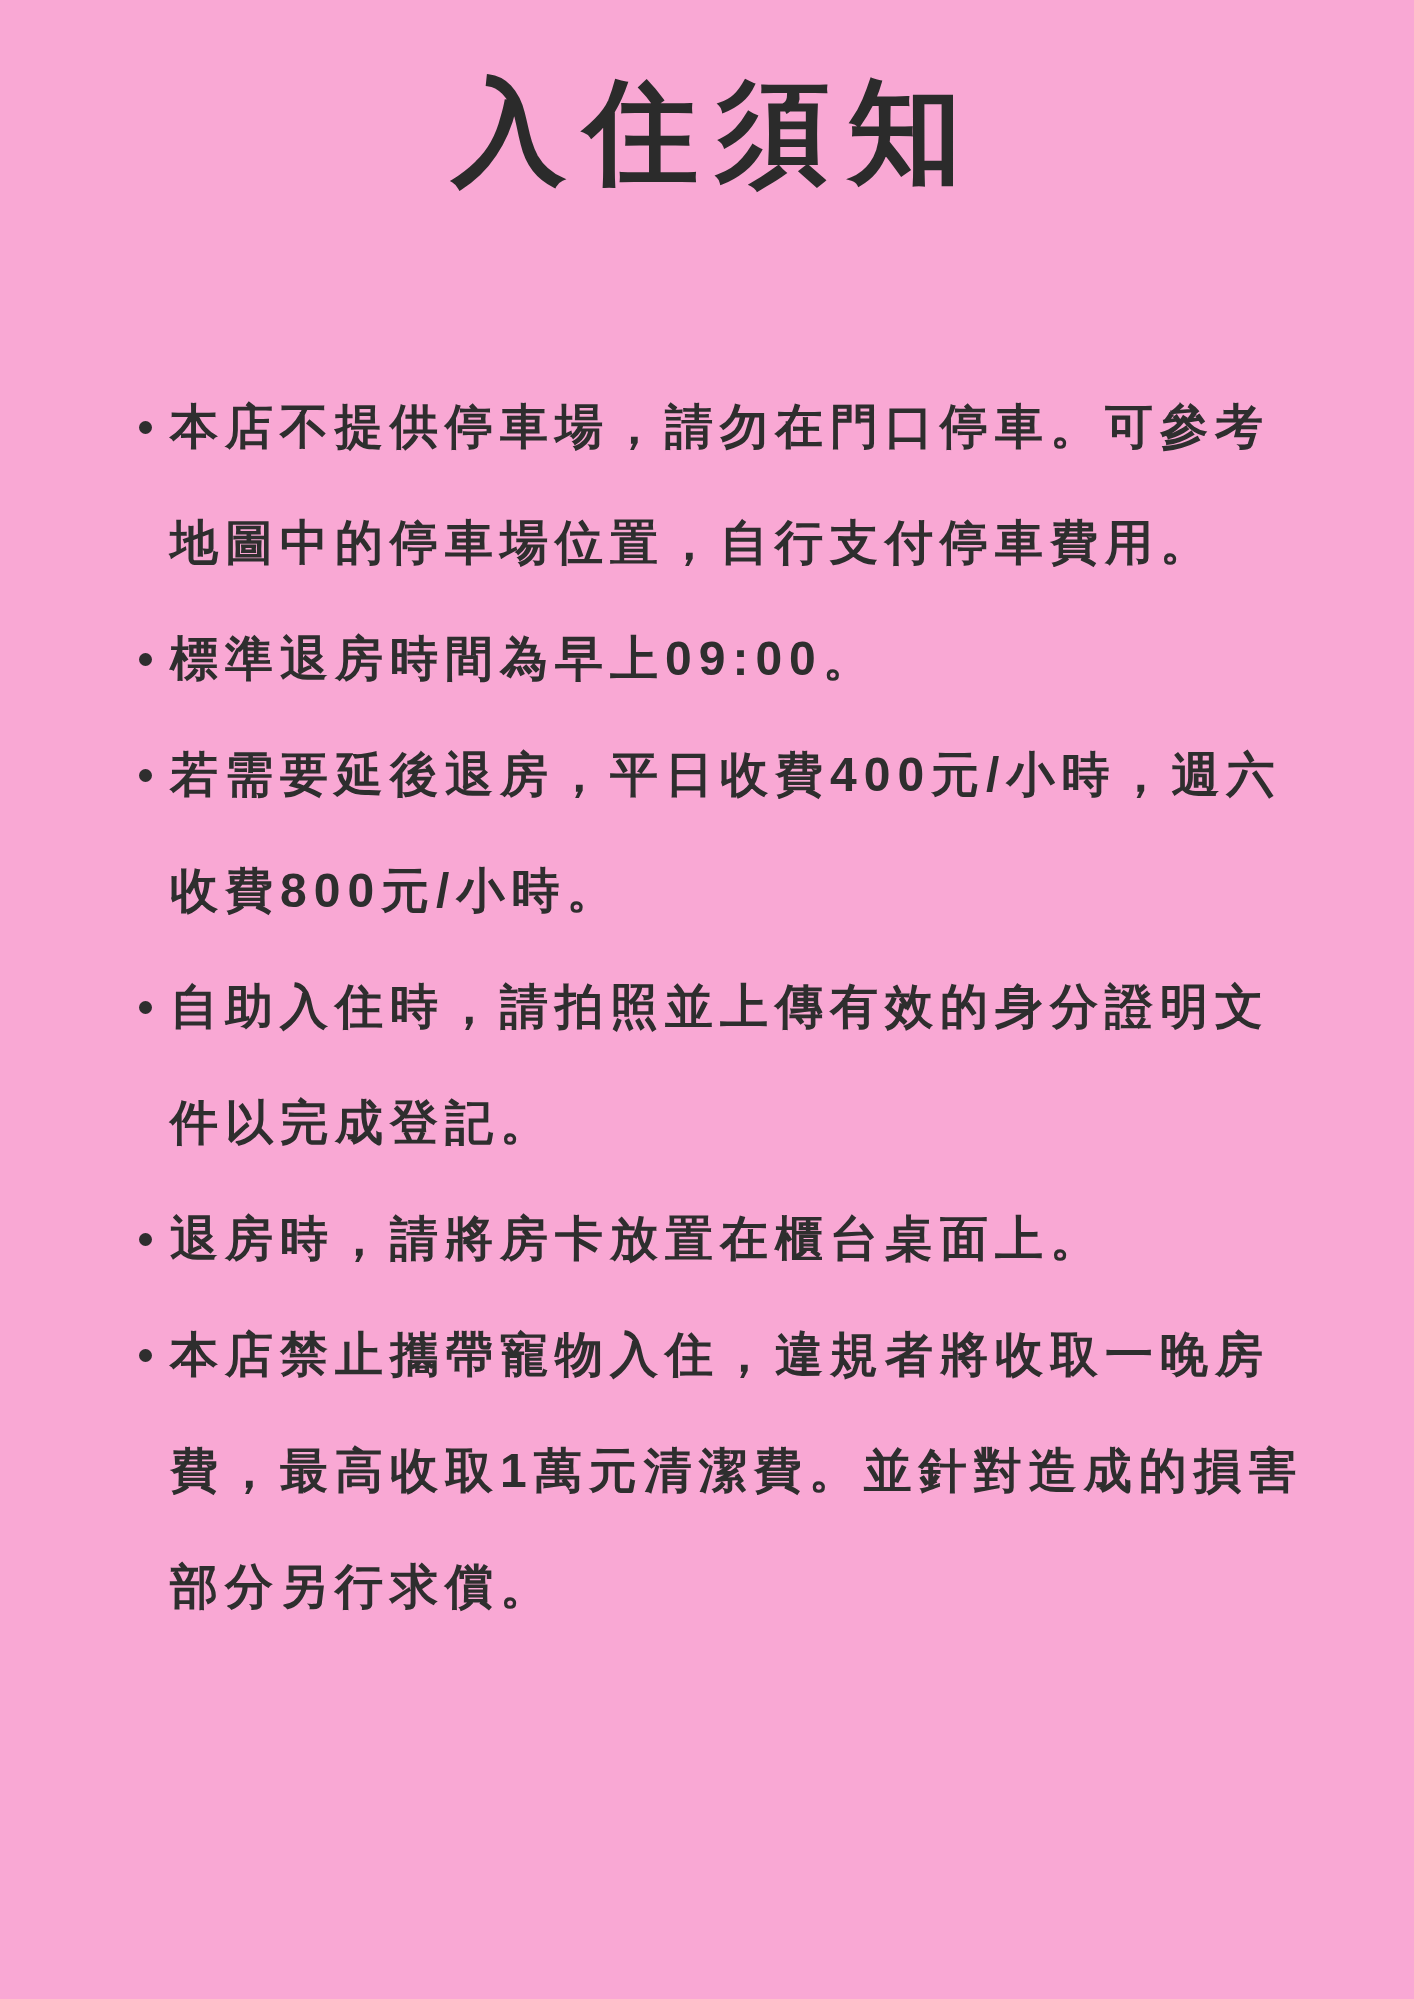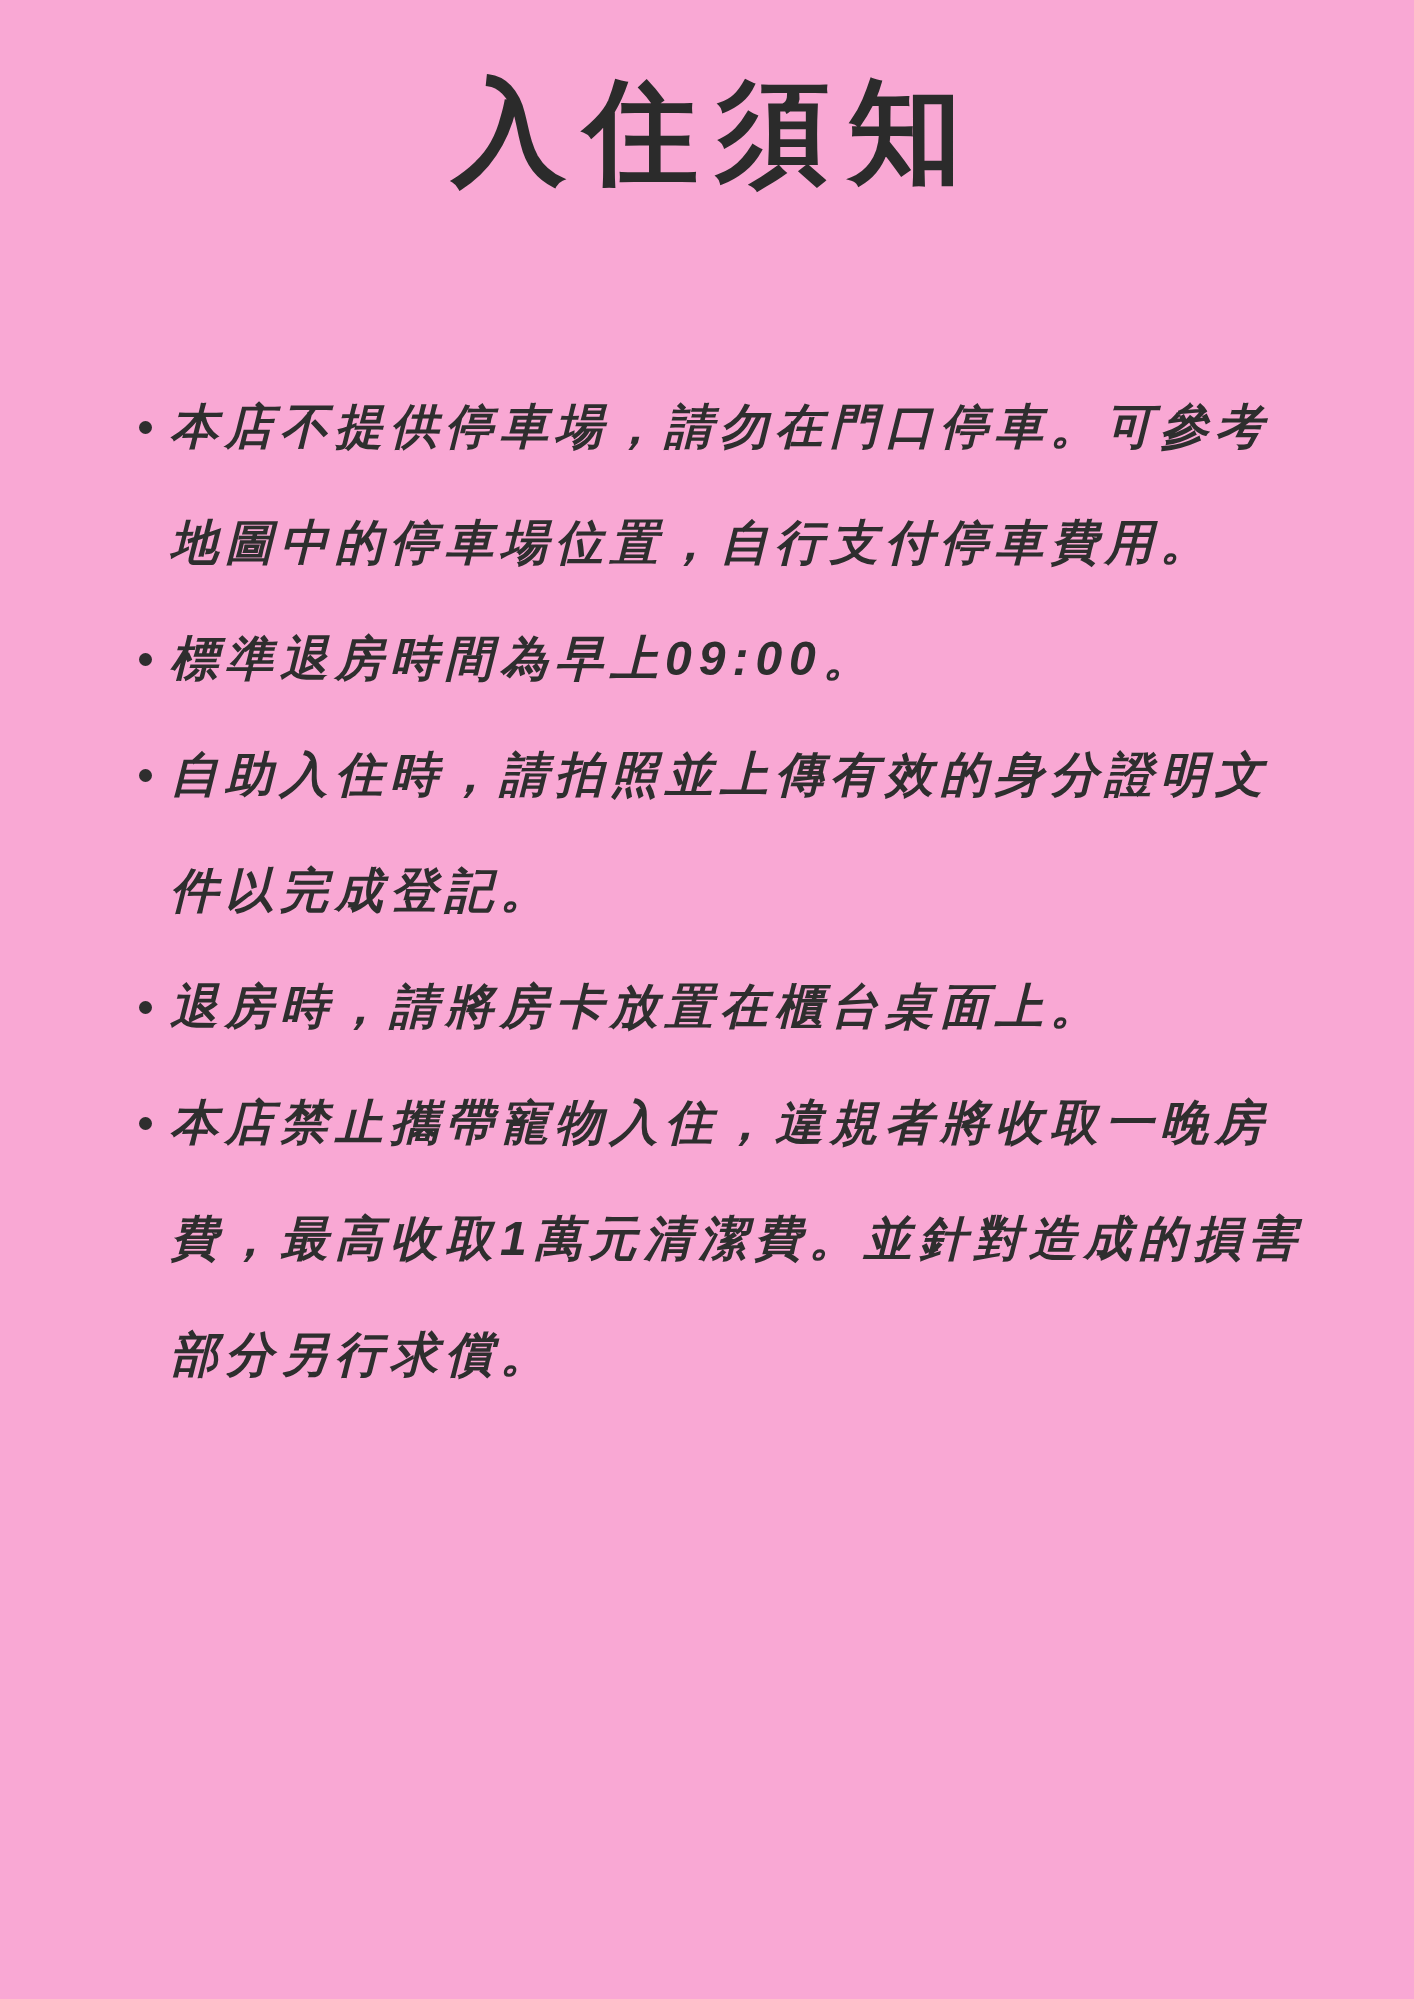--- a/index.html
+++ b/index.html
@@ -30,21 +30,20 @@
     color: #2b2b2b;
     letter-spacing: 18px;
     text-indent: 18px;
     white-space: nowrap;
   }
   .notice-list {
     list-style: none;
     margin: 172px 0 0 0;
     padding: 0 94px 0 170px;
     width: 100%;
-    font-style: italic;
   }
   .notice-item {
     position: relative;
     margin: 0;
     padding: 0;
     font-size: 48px;
     font-weight: 700;
     line-height: 116px;
     letter-spacing: 7px;
     color: #2e2e2e;
@@ -75,20 +74,24 @@
     <li class="notice-item">
       <span class="bullet-dot"></span>
       <span class="item-text">本店不提供停車場，請勿在門口停車。可參考地圖中的停車場位置，自行支付停車費用。</span>
     </li>
     <li class="notice-item">
       <span class="bullet-dot"></span>
       <span class="item-text">標準退房時間為早上09:00。</span>
     </li>
     <li class="notice-item">
       <span class="bullet-dot"></span>
+      <span class="item-text">若需要延後退房，平日收費400元/小時，週六收費800元/小時。</span>
+    </li>
+    <li class="notice-item">
+      <span class="bullet-dot"></span>
       <span class="item-text">自助入住時，請拍照並上傳有效的身分證明文件以完成登記。</span>
     </li>
     <li class="notice-item">
       <span class="bullet-dot"></span>
       <span class="item-text">退房時，請將房卡放置在櫃台桌面上。</span>
     </li>
     <li class="notice-item">
       <span class="bullet-dot"></span>
       <span class="item-text">本店禁止攜帶寵物入住，違規者將收取一晚房費，最高收取1萬元清潔費。並針對造成的損害部分另行求償。</span>
     </li>

